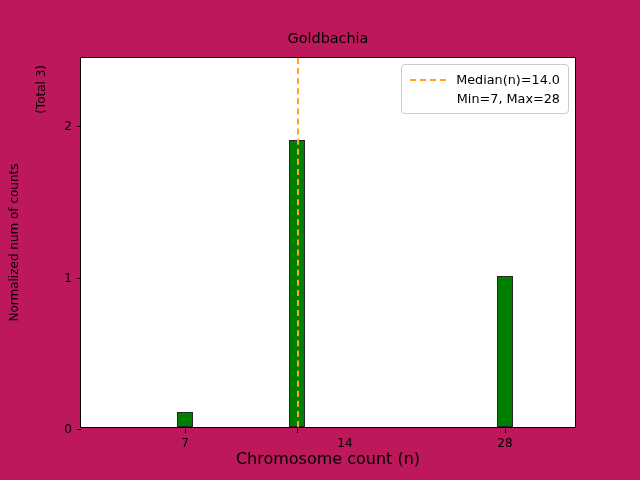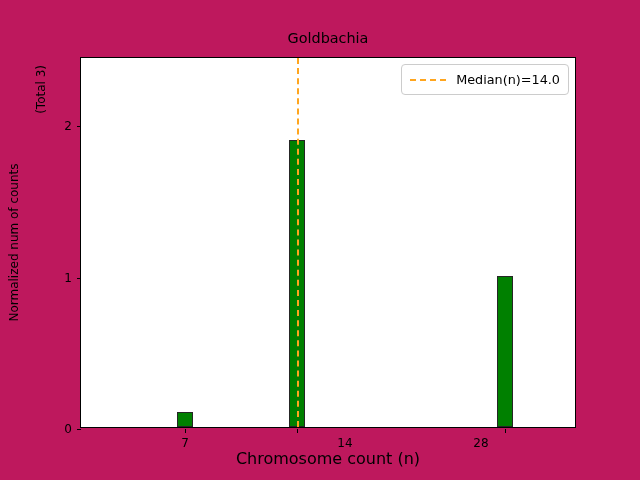--- a/index.html
+++ b/index.html
@@ -210,35 +210,38 @@
 
       <div id="median-line" style="left:216.0px;"></div>
     </div>
 
     <div class="xtick" style="left:104.0px;"></div>
     <div class="xtick" style="left:216.0px;"></div>
     <div class="xtick" style="left:424.0px;"></div>
 
     <div class="xtick-label" style="left:104.0px;">7</div>
     <div class="xtick-label" style="left:216.0px;margin-left:48px;">14</div>
-    <div class="xtick-label" style="left:400px;">28</div>
+    <div class="xtick-label" style="left:424.0px;">28</div>
 
     <div class="ytick" style="top:371.0px;"></div>
     <div class="ytick" style="top:219.7px;"></div>
     <div class="ytick" style="top:68.4px;"></div>
 
     <div class="ytick-label" style="top:371.0px;">0</div>
     <div class="ytick-label" style="top:219.7px;">1</div>
     <div class="ytick-label" style="top:68.4px;">2</div>
 
     <div id="legend">
       <div class="legend-row">
         <span class="legend-swatch"></span>
         <span class="legend-text">Median(n)=14.0</span>
       </div>
+      <div class="legend-row second">
+        <span class="legend-text">Min=7, Max=28</span>
+      </div>
     </div>
 
   </div>
 
   <div id="xlabel">Chromosome count (n)</div>
 
   <div id="ylabel-wrap">
     <span id="ylabel">Normalized num of counts</span>
   </div>
 

